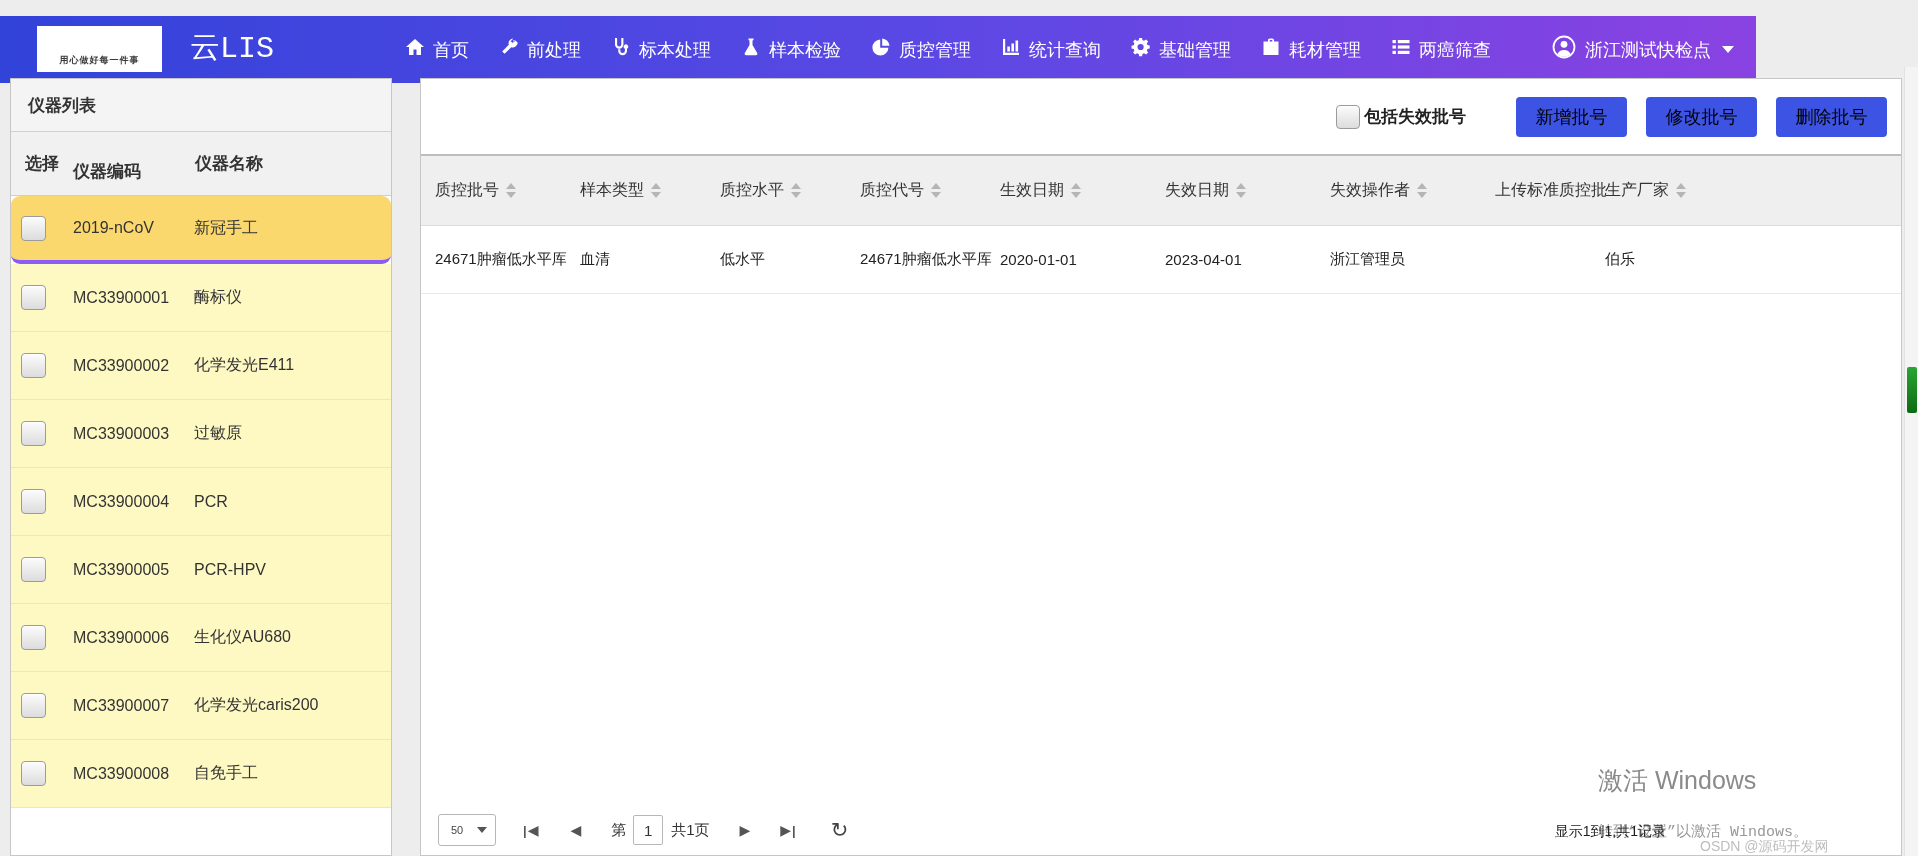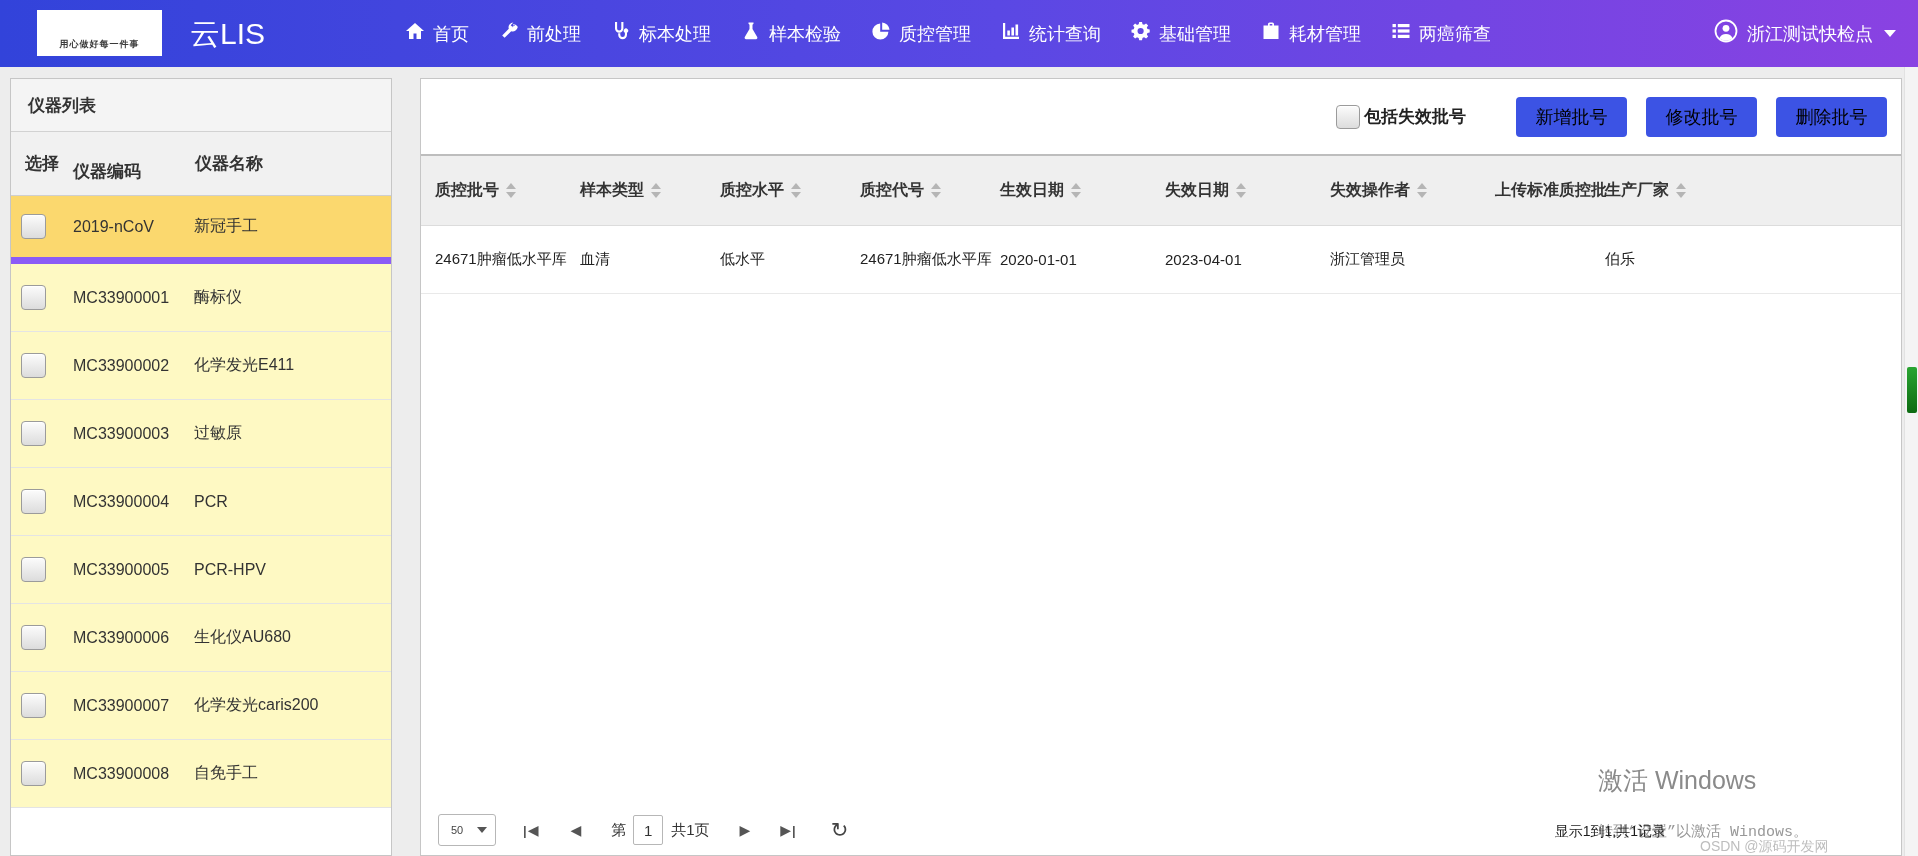--- a/index.html
+++ b/index.html
@@ -3,23 +3,24 @@
 <meta charset="utf-8">
 <style>
   * { box-sizing: border-box; margin: 0; padding: 0; }
   html,body { width:1918px; height:856px; overflow:hidden; }
   body {
     font-family: "Liberation Sans", "DejaVu Sans", sans-serif;
     background:#ededed; position:relative; color:#333;
   }
   
   .navbar {
-    position:absolute; top:0; left:0; width:1918px; height:67px;
+    position:absolute; top:16px; left:0; width:1756px; height:67px;
     background:linear-gradient(90deg,#3243da 0%,#5a48e4 52%,#8a42e2 100%);
     color:#fff;
+    font-family:Liberation Mono, monospace;
   }
   .logo-box {
     position:absolute; left:37px; top:10px; width:125px; height:46px;
     background:#fff; display:flex; align-items:flex-end; justify-content:center;
   }
   .logo-tagline { font-size:9px; color:#3a3a3a; font-weight:bold; letter-spacing:1px; margin-bottom:5px; }
   .brand { position:absolute; left:190px; top:0; height:67px; line-height:67px; font-size:30px; font-weight:400; color:#fff; }
   .nav-items { position:absolute; left:405px; top:0; height:67px; display:flex; align-items:center; gap:30px; }
   .nav-item { display:flex; align-items:center; gap:8px; font-size:18px; cursor:pointer; white-space:nowrap; }
   .nav-item svg { width:20px; height:20px; fill:#fff; }
@@ -39,21 +40,21 @@
     height:64px; display:flex; align-items:center; background:#f1f1f1;
     border-bottom:1px solid #cfcfcf; font-size:17px; font-weight:bold; color:#333;
   }
   .sc1 { margin-left:14px; width:48px; }
   .sc2 { width:122px;margin-top:16px; }
   .sc3 { flex:1; }
   .sidebar-row {
     height:68px; display:flex; align-items:center; border-bottom:1px solid #e4e4e4;
     background:#fef9c3; font-size:16px; color:#333; cursor:pointer;
   }
-  .sidebar-row.selected { background:#fbd86e; border-bottom:7px solid #8b5cf6; }
+  .sidebar-row.selected { background:#fbd86e; border-bottom:4px solid #8b5cf6;border-radius:9px; }
   .cb {
     width:25px; height:25px; border:1px solid #9b9b9b; border-radius:4px;
     background:linear-gradient(#fcfcfc,#dcdcdc); box-shadow:inset 0 1px 0 #fff; flex:0 0 auto;
   }
   .sidebar-row .cb { margin-left:10px; }
   .row-code { margin-left:27px; width:121px; }
   .row-name { flex:1; }
   
   .main {
     position:absolute; left:420px; top:78px; width:1482px; height:778px;
@@ -68,21 +69,21 @@
   .btn {
     width:111px; height:40px; margin-left:19px; background:#3c53e4; color:#000000;
     border:none; border-radius:4px; font-size:18px; cursor:pointer;
     font-family:"Liberation Sans","DejaVu Sans",sans-serif;
   }
   
   .tbl-header {
     height:72px; display:flex; align-items:center; background:#efefef;
     border-top:2px solid #bdbdbd; border-bottom:1px solid #dcdcdc;
   }
-  .th { display:flex; align-items:center; padding-left:14px; font-size:16px; font-weight:bold; color:#333; white-space:nowrap; overflow:visible; cursor:pointer;text-align:right; }
+  .th { display:flex; align-items:center; padding-left:14px; font-size:16px; font-weight:normal; color:#333; white-space:nowrap; overflow:visible; cursor:pointer;text-align:right; }
   .td { padding-left:14px; font-size:15px; color:#222; white-space:nowrap; overflow:visible; }
   .c1{width:145px;} .c2{width:140px;} .c3{width:140px;} .c4{width:140px;}
   .c5{width:165px;} .c6{width:165px;} .c7{width:165px;} .c8{width:110px;} .c9{flex:1;}
   .sort { display:inline-flex; flex-direction:column; gap:3px; margin-left:7px; }
   .sort i { display:block; width:0; height:0; border-left:5px solid transparent; border-right:5px solid transparent; }
   .sort .up { border-bottom:6px solid #b5b5b5; }
   .sort .dn { border-top:6px solid #b5b5b5; }
   .tbl-row { height:68px; display:flex; align-items:center; border-bottom:1px solid #e9e9e9; cursor:pointer; }
   
   .pager {

